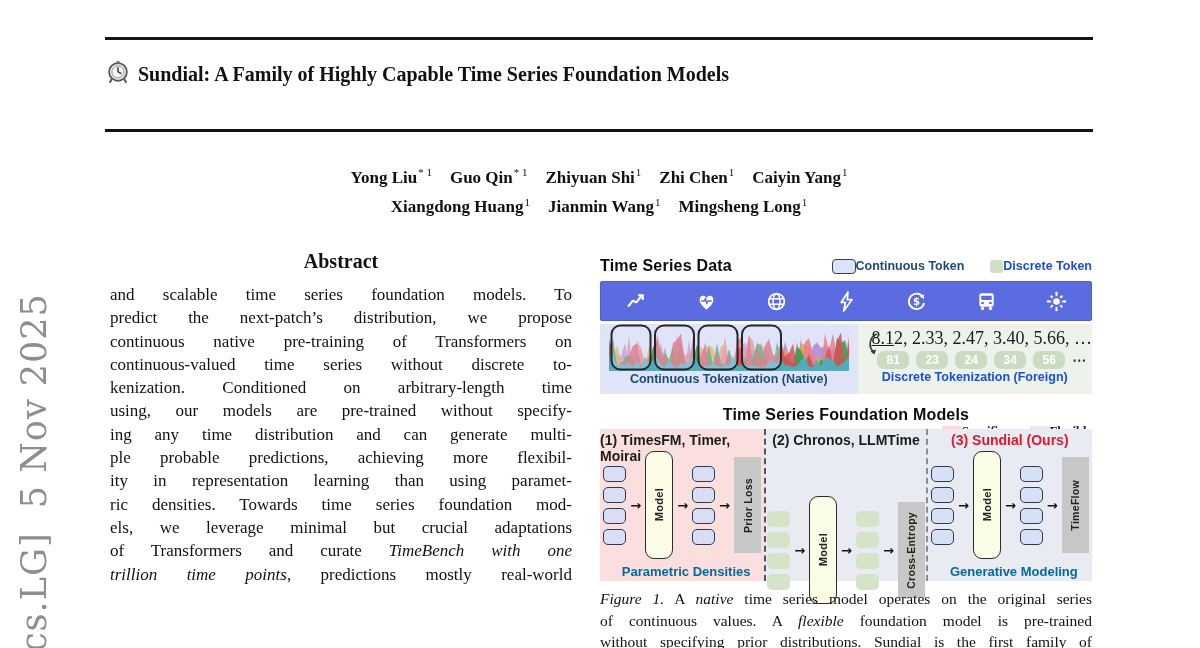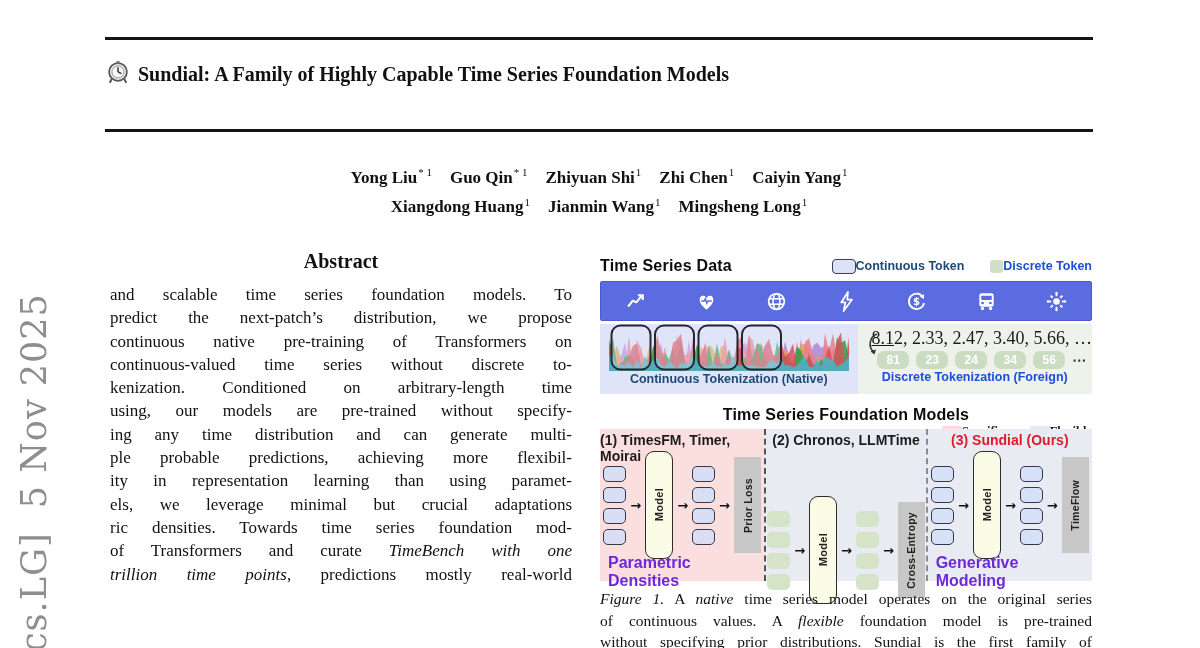--- a/index.html
+++ b/index.html
@@ -67,21 +67,21 @@
   .tok.continuous{background:#d9def5;border:1.4px solid #33384a;}
   .tok.discrete{background:#d5e3c8;border:1.4px solid transparent;}
   .tok.continuous-blue{background:#d6e0f7;border:1.4px solid #33384a;}
   .arrow{font-family:"DejaVu Sans",sans-serif;font-size:13px;font-weight:bold;color:#111;}
   .modelbox{width:26px;height:106px;background:#fbfce5;border:1.6px solid #2c2c2c;border-radius:9px;
     display:flex;align-items:center;justify-content:center;}
   .vtext{writing-mode:vertical-rl;transform:rotate(180deg);font-size:11px;font-weight:bold;color:#222;
     font-family:"Liberation Sans",sans-serif;letter-spacing:.3px;}
   .lossbox{width:27px;height:96px;background:#c7c7c7;display:flex;align-items:center;justify-content:center;}
   .lossbox .vtext{font-size:10.5px;}
-  .mcol-label{font-size:16px;font-weight:800;color:#6d28d9;height:19px;display:flex;align-items:center;padding-left:8px;}
+  .mcol-label{font-size:13px;font-weight:800;color:#0369a1;height:19px;display:flex;align-items:center;padding-left:8px;}
   
   #caption{margin-top:7px;font-size:15.5px;line-height:21.5px;}
 </style>
 </head>
 <body>
 
 <div id="page">
 
   <div id="arxiv-side">cs.LG]&nbsp;&nbsp;5 Nov 2025</div>
 
@@ -112,22 +112,22 @@
     <div id="abstract-body">
         <div class="jline"><span>and scalable time series foundation models. To</span></div>
         <div class="jline"><span>predict the next-patch’s distribution, we propose</span></div>
         <div class="jline"><span>continuous native pre-training of Transformers on</span></div>
         <div class="jline"><span>continuous-valued time series without discrete to-</span></div>
         <div class="jline"><span>kenization. Conditioned on arbitrary-length time</span></div>
         <div class="jline"><span>using, our models are pre-trained without specify-</span></div>
         <div class="jline"><span>ing any time distribution and can generate multi-</span></div>
         <div class="jline"><span>ple probable predictions, achieving more flexibil-</span></div>
         <div class="jline"><span>ity in representation learning than using paramet-</span></div>
+        <div class="jline"><span>ric densities. Towards time series foundation mod-</span></div>
         <div class="jline"><span>els, we leverage minimal but crucial adaptations</span></div>
-        <div class="jline"><span>ric densities. Towards time series foundation mod-</span></div>
         <div class="jline"><span>of Transformers and curate </span><em>TimeBench with one</em></div>
         <div class="jline"><em>trillion time points</em><span>, predictions mostly real-world</span></div>
       </div>
   </div>
 
   <div id="rightcol">
 
     <div class="fig-head">
       <span class="fig-title">Time Series Data</span>
       <span class="legend">

